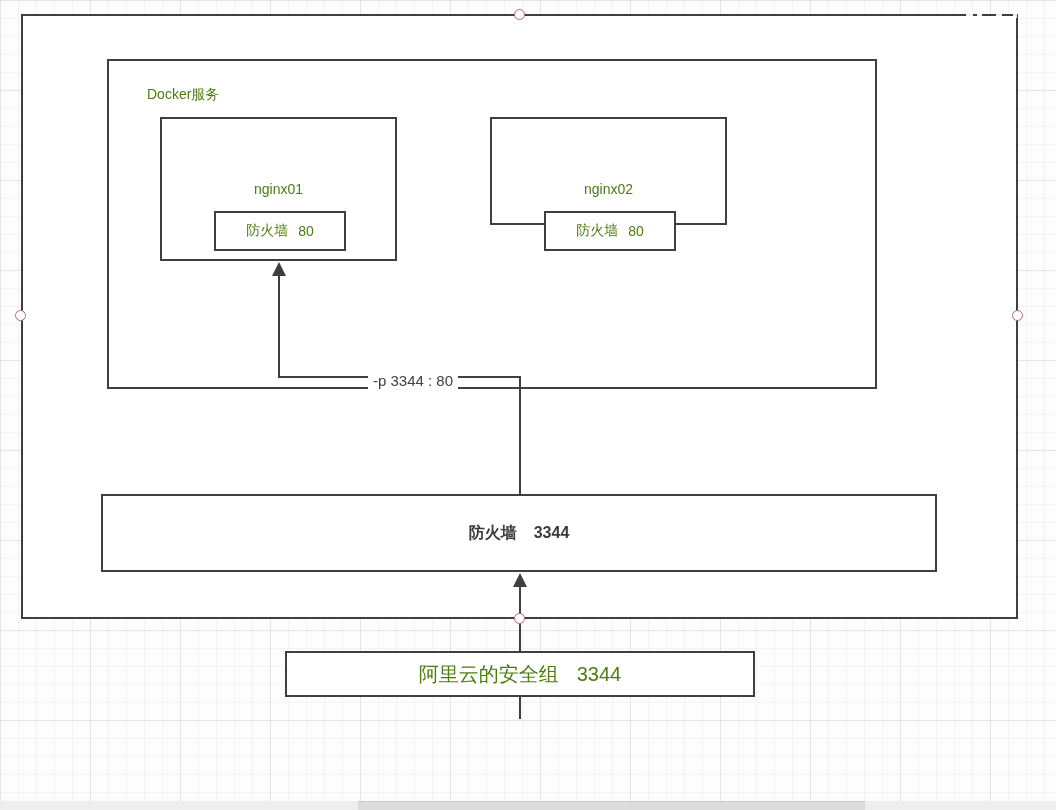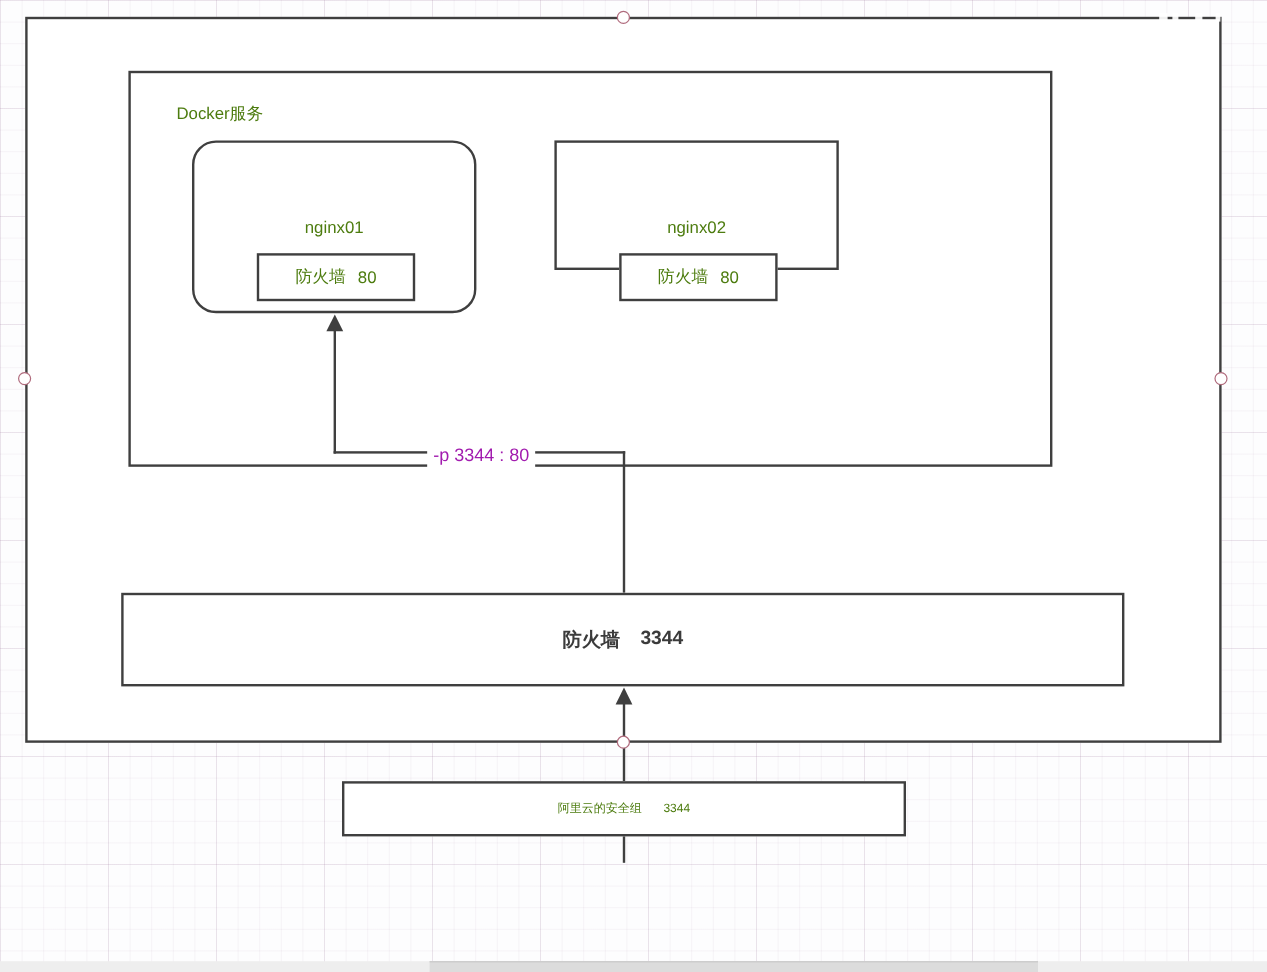--- a/index.html
+++ b/index.html
@@ -31,44 +31,44 @@
   }
   .handle{
     position:absolute;width:9px;height:9px;border-radius:50%;
     background:#ffffff;border:1.5px solid #b06b7d;box-sizing:content-box;
     z-index:30;
   }
   .ctr{display:flex;align-items:center;justify-content:center;}
   .wm{position:absolute;background:rgba(255,255,255,0.92);z-index:25;}
   .edge-label{
     position:absolute;transform:translate(-50%,-50%);
-    background:#ffffff;padding:1px 5px;font-size:15px;color:#a21caf;
-    z-index:10;white-space:nowrap;
+    background:#ffffff;padding:1px 5px;font-size:15px;color:#404040;
+    z-index:10;white-space:nowrap;margin-left:12px;
   }
 </style>
 </head>
 <body>
 
 <div id="canvas">
 
   <div class="shape" style="left:21px;top:14px;width:997px;height:605px;"></div>
 
   <div class="shape" style="left:107px;top:59px;width:770px;height:330px;">
     <div class="lbl" style="position:absolute;left:38px;top:25px;font-size:14px;">Docker服务</div>
   </div>
 
-  <div class="shape" style="left:160px;top:117px;width:237px;height:144px;border-radius:20px;">
+  <div class="shape" style="left:160px;top:117px;width:237px;height:144px;">
     <div class="lbl" style="position:absolute;left:0;top:62px;width:100%;text-align:center;font-size:14px;">nginx01</div>
     <div class="shape ctr" style="left:52px;top:92px;width:132px;height:40px;font-size:14px;">
       <span class="lbl">防火墙</span>
       <span class="lbl" style="margin-left:10px;">80</span>
     </div>
   </div>
 
-  <div class="shape" style="left:462px;top:117px;width:237px;height:108px;">
+  <div class="shape" style="left:490px;top:117px;width:237px;height:108px;">
     <div class="lbl" style="position:absolute;left:0;top:62px;width:100%;text-align:center;font-size:14px;">nginx02</div>
     <div class="shape ctr" style="left:52px;top:92px;width:132px;height:40px;font-size:14px;">
       <span class="lbl">防火墙</span>
       <span class="lbl" style="margin-left:10px;">80</span>
     </div>
   </div>
 
   <div>
     <div class="arrow-up" style="left:272px;top:262px;"></div>
     <div class="line" style="left:278px;top:273px;width:2px;height:105px;"></div>
@@ -85,21 +85,21 @@
   <div>
     <div class="arrow-up" style="left:513px;top:573px;"></div>
     <div class="line" style="left:519px;top:584px;width:2px;height:67px;"></div>
   </div>
 
   <div class="handle" style="left:514px;top:9px;"></div>
   <div class="handle" style="left:15px;top:310px;"></div>
   <div class="handle" style="left:1012px;top:310px;"></div>
   <div class="handle" style="left:514px;top:613px;"></div>
 
-  <div class="shape ctr" style="left:285px;top:651px;width:470px;height:46px;font-size:10px;">
+  <div class="shape ctr" style="left:285px;top:651px;width:470px;height:46px;font-size:20px;">
     <span class="lbl">阿里云的安全组</span>
     <span class="lbl" style="margin-left:18px;">3344</span>
   </div>
 
   <div>
     <div class="line" style="left:519px;top:697px;width:2px;height:22px;"></div>
   </div>
 
 
   <div class="wm" style="left:966px;top:11px;width:7px;height:8px;"></div>

